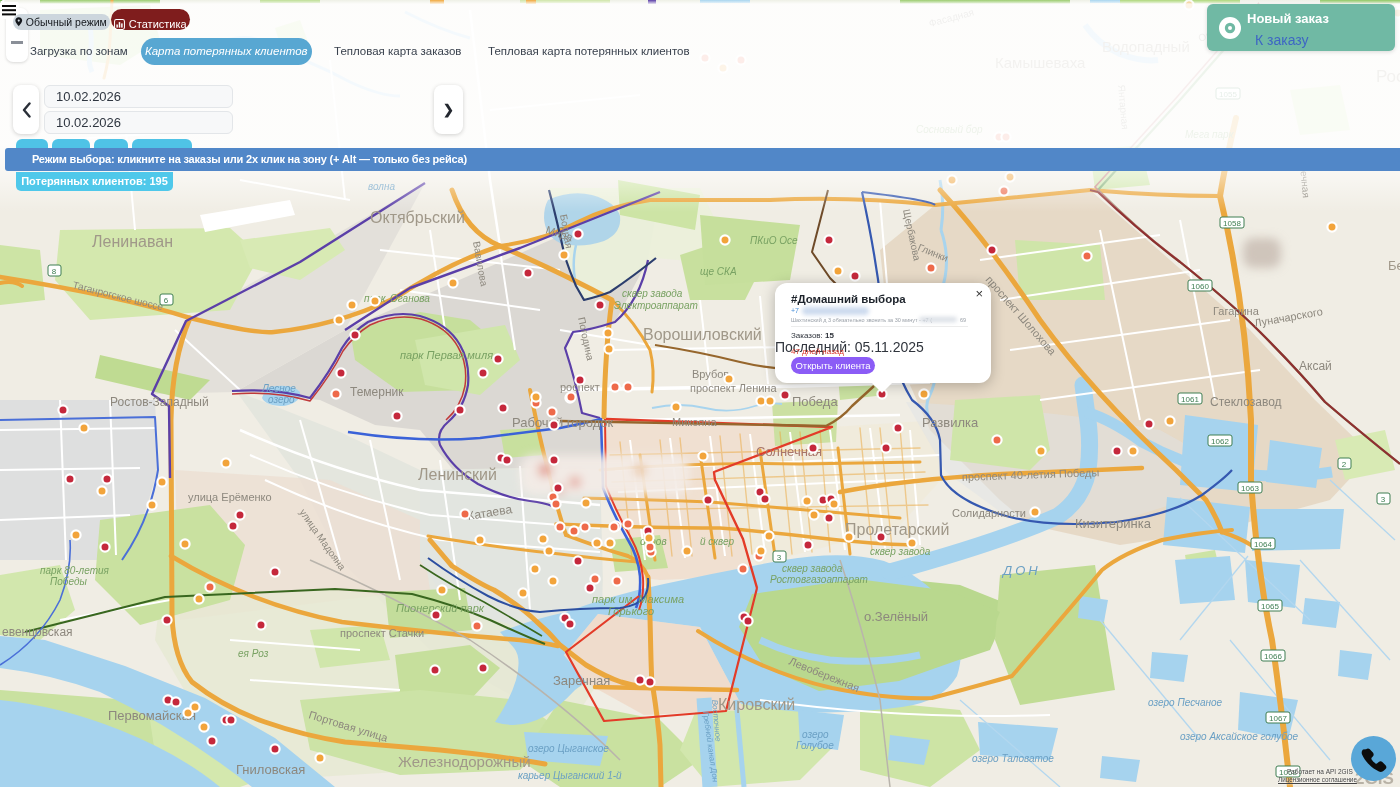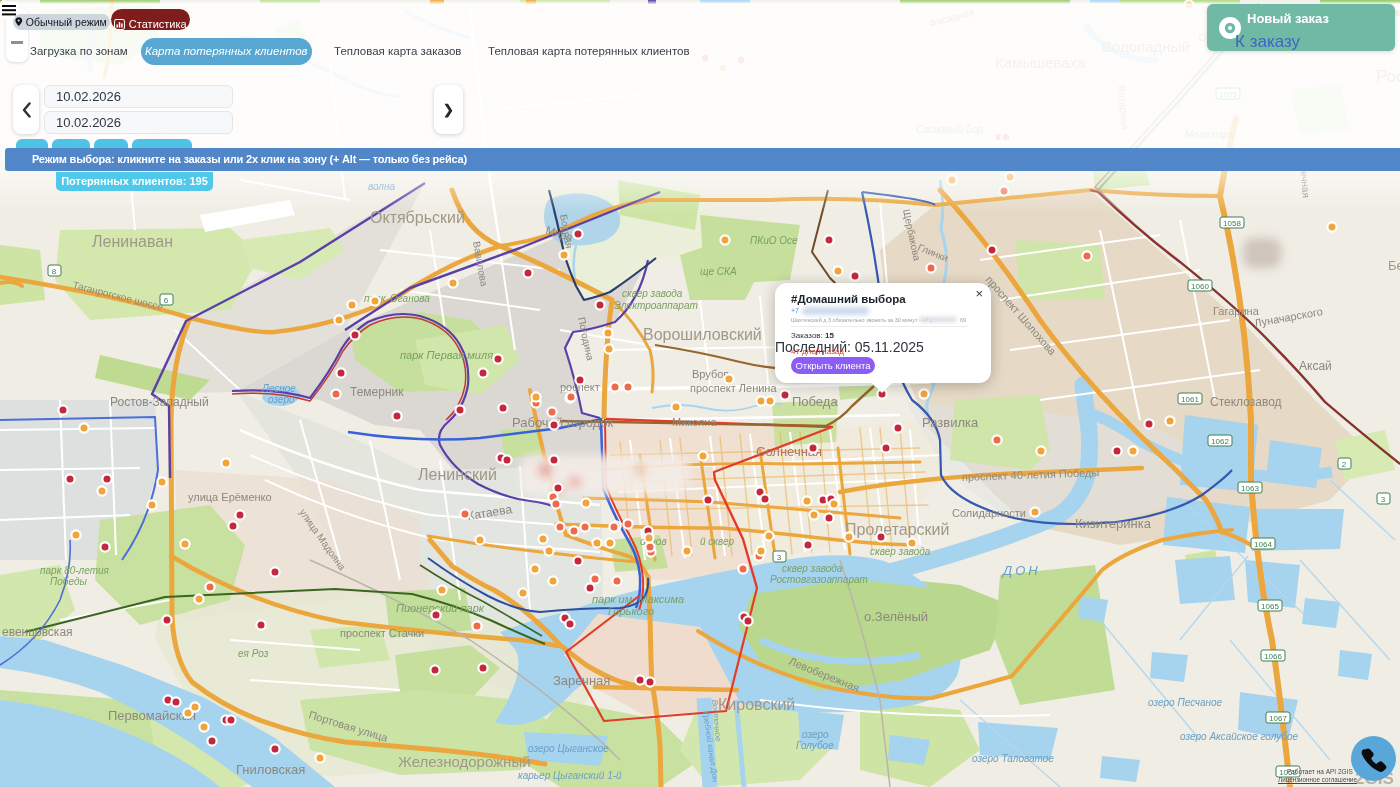--- a/index.html
+++ b/index.html
@@ -676,30 +676,30 @@
   <div class="abs" style="left:44px;top:84.5px;width:189px;height:23px;background:#f7f8f9;border:1px solid #e3e6e9;border-radius:6px;box-sizing:border-box;display:flex;align-items:center;font-size:13px;color:#2f3640;padding-left:11px;">10.02.2026</div>
   <div class="abs" style="left:44px;top:110.5px;width:189px;height:23px;background:#f7f8f9;border:1px solid #e3e6e9;border-radius:6px;box-sizing:border-box;display:flex;align-items:center;font-size:13px;color:#2f3640;padding-left:11px;">10.02.2026</div>
 
   <div class="abs" style="left:16px;top:138.5px;width:32px;height:10px;background:#4fc3e6;border-radius:6px 6px 0 0;"></div>
   <div class="abs" style="left:52px;top:138.5px;width:38px;height:10px;background:#4fc3e6;border-radius:6px 6px 0 0;"></div>
   <div class="abs" style="left:94px;top:138.5px;width:34px;height:10px;background:#4fc3e6;border-radius:6px 6px 0 0;"></div>
   <div class="abs" style="left:132px;top:138.5px;width:60px;height:10px;background:#4fc3e6;border-radius:6px 6px 0 0;"></div>
 
   <div class="abs" style="left:5px;top:147.5px;width:1395px;height:23px;background:#5187c8;border-radius:3px 0 0 3px;display:flex;align-items:center;font-size:11px;letter-spacing:-0.2px;color:#fff;font-weight:bold;padding-left:27px;box-sizing:border-box;white-space:nowrap;">Режим выбора: кликните на заказы или 2х клик на зону (+ Alt — только без рейса)</div>
 
-  <div class="abs" style="left:16px;top:171.5px;width:157px;height:19px;background:#4fc8ea;border-radius:0 0 5px 5px;display:flex;align-items:center;justify-content:center;font-size:11px;color:#fff;font-weight:bold;white-space:nowrap;margin-left:40px;">Потерянных клиентов: 195</div>
+  <div class="abs" style="left:16px;top:171.5px;width:157px;height:19px;background:#4fc8ea;border-radius:0 0 5px 5px;display:flex;align-items:center;justify-content:center;font-size:11px;color:#fff;font-weight:bold;white-space:nowrap;">Потерянных клиентов: 195</div>
 
   <div class="abs" style="left:1207px;top:4px;width:188px;height:47px;background:#70b9a4;border-radius:6px;box-shadow:0 1px 4px rgba(0,0,0,.15);">
     <svg class="abs" style="left:12px;top:12.5px;" width="22" height="22" viewBox="0 0 22 22">
           <circle cx="11" cy="11" r="11" fill="#fff"></circle>
           <circle cx="11" cy="11" r="5.2" fill="#70b9a4"></circle>
           <circle cx="11" cy="11" r="2" fill="#fff"></circle>
         </svg>
     <div class="abs" style="left:40px;top:7px;font-size:13px;font-weight:bold;color:#fff;">Новый заказ</div>
-    <div class="abs" style="left:28px;top:28px;font-size:17px;color:#3d66c4;">К заказу</div>
+    <div class="abs" style="left:48px;top:28px;font-size:14px;color:#3d66c4;">К заказу</div>
   </div>
 
   <div class="abs" style="left:775px;top:283px;width:216px;height:100px;background:#fff;border-radius:12px;box-shadow:0 2px 14px rgba(0,0,0,.25);">
     <div class="abs" style="left:0;top:0;width:216px;height:100px;overflow:hidden;border-radius:12px;">
       <div class="abs" style="right:8px;top:3px;font-size:13px;color:#333;">×</div>
       <div class="abs" style="left:16px;top:10px;font-size:11.5px;font-weight:bold;color:#1d232b;">#Домашний выбора</div>
       <div class="abs" style="left:16px;top:24px;font-size:7px;color:#4a90d9;">+7</div>
       <div class="abs" style="left:27px;top:23.5px;width:67px;height:8px;background:#ccdaee;border-radius:4px;filter:blur(2px);"></div>
       <div class="abs" style="left:16px;top:34px;font-size:5.5px;color:#9aa0a8;white-space:nowrap;">Шахтинский д 3 обязательно звонить за 30 минут - +7 (</div>
       <div class="abs" style="left:144px;top:34px;width:38px;height:5px;background:#d8dde4;border-radius:3px;filter:blur(2px);"></div>

